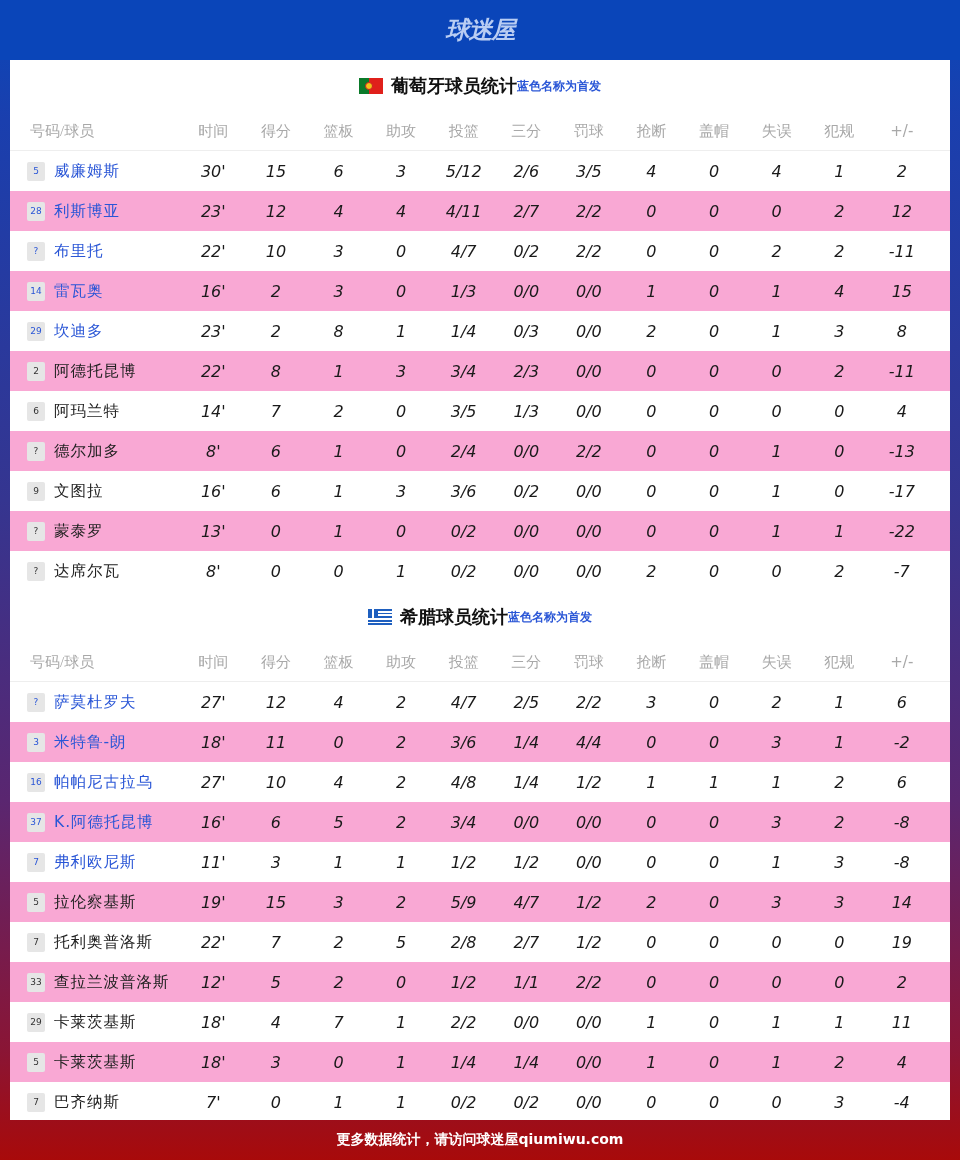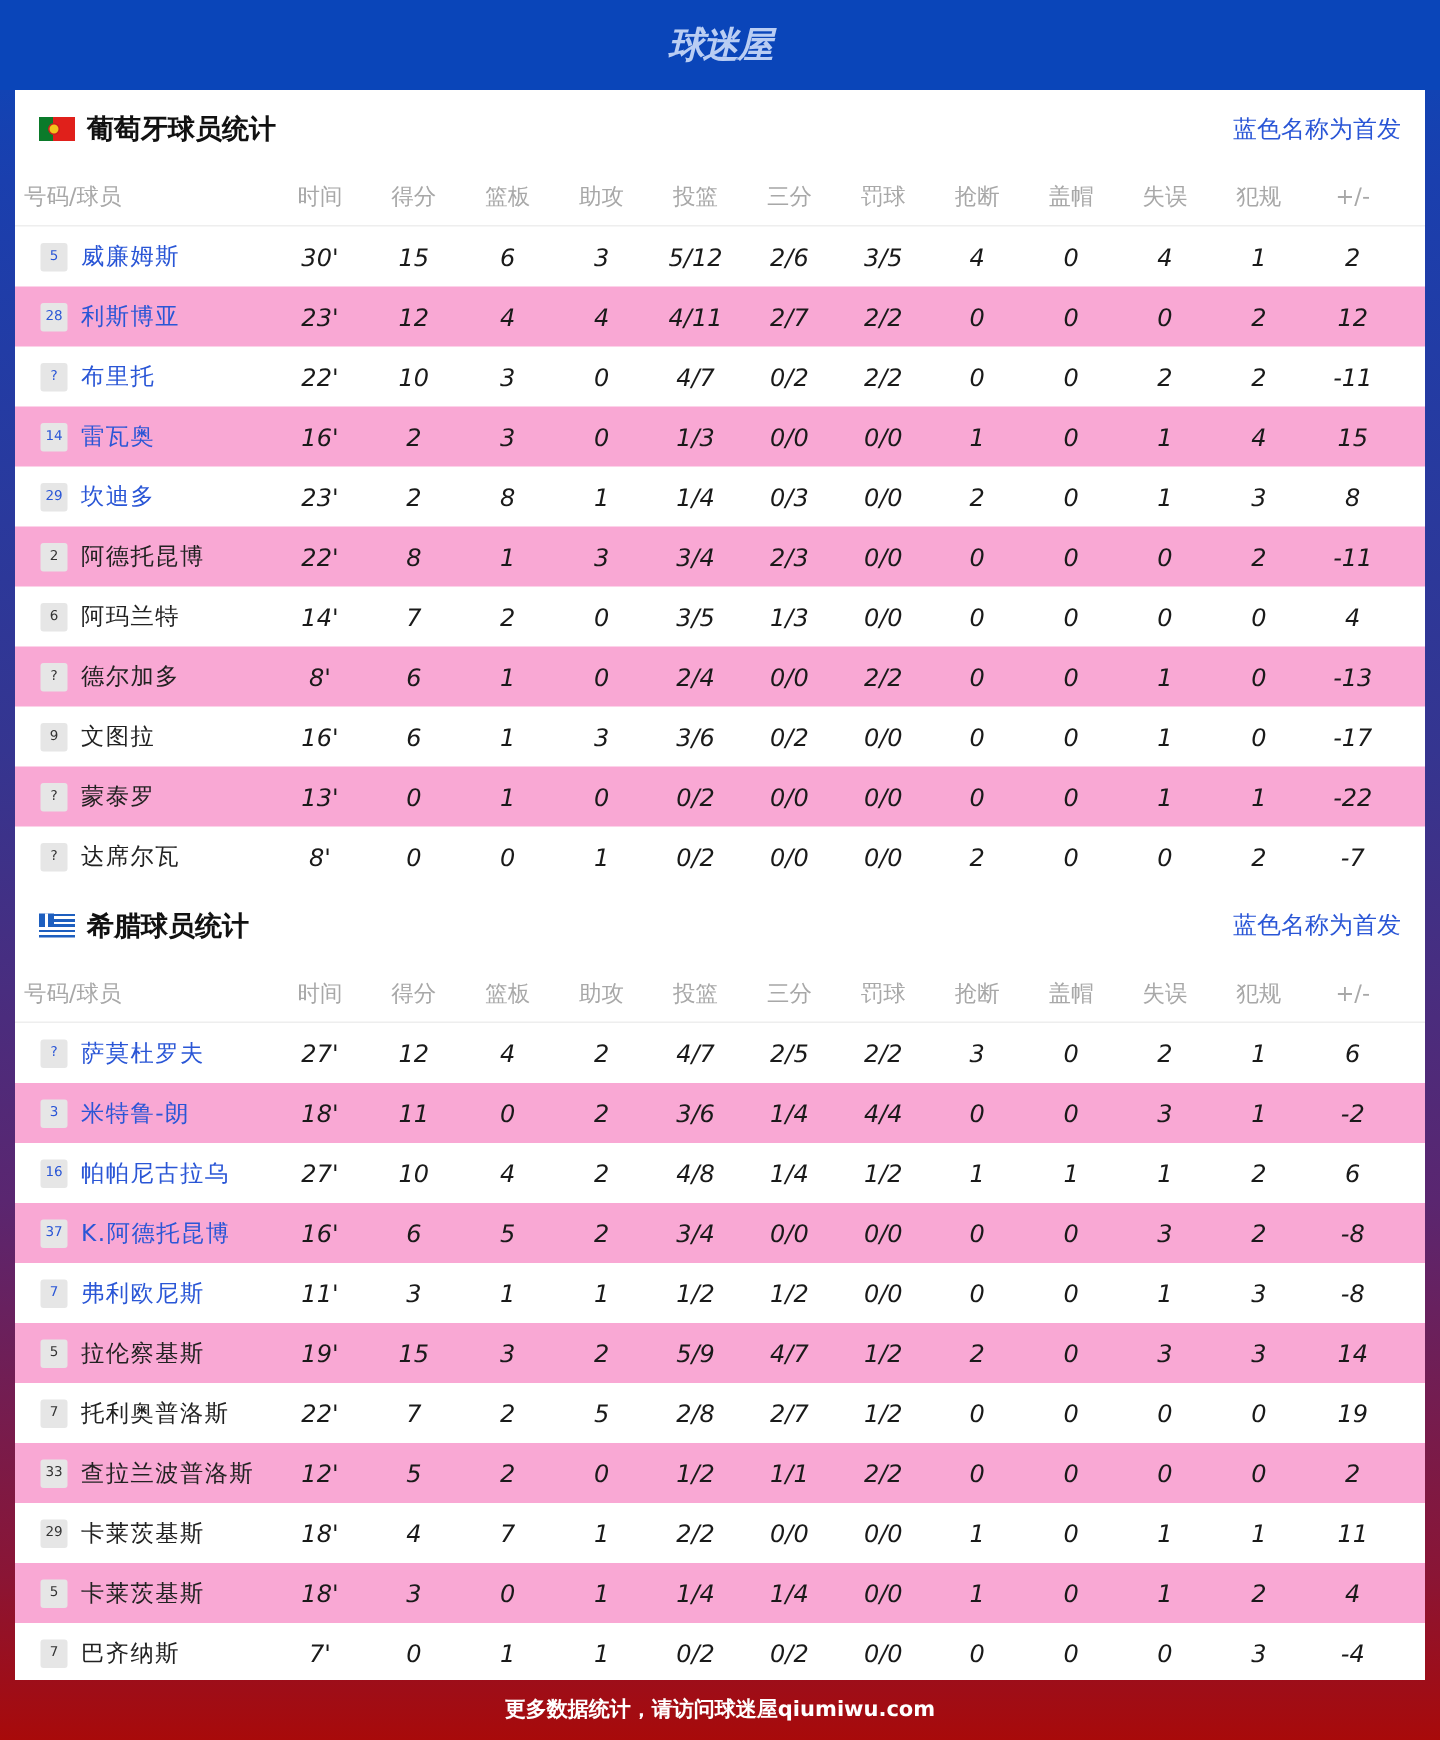--- a/index.html
+++ b/index.html
@@ -15,51 +15,51 @@
   }
   .logo {
     font-size: 24px; font-weight: bold; font-style: italic; color: #b9cdf3;
     letter-spacing: -1px;
   }
   .card {
     position: absolute; left: 10px; top: 60px; width: 940px; height: 1060px;
     background: #ffffff;
   }
   .section-head {
-    height: 52px; display: flex; align-items: center; justify-content: space-between;
+    height: 52px; display: flex; align-items: center; justify-content: center;
     padding: 0 16px 0 16px; box-sizing: border-box;
   }
   .section-title { display: flex; align-items: center; }
   .flag { width: 24px; height: 16px; margin-right: 8px; display: inline-block; position: relative; }
   .flag-pt { background: linear-gradient(90deg, #0b7a2a 0 40%, #e0201b 40% 100%); }
   .flag-pt::after {
     content: ""; position: absolute; left: 6px; top: 4px; width: 8px; height: 8px;
     border-radius: 50%; background: #f3c41a; border: 1px solid #c81f1f; box-sizing: border-box;
   }
   .flag-gr {
     background: repeating-linear-gradient(180deg, #1e5fbf 0 1.8px, #ffffff 1.8px 3.6px);
   }
   .flag-gr::before {
     content: ""; position: absolute; left: 0; top: 0; width: 10px; height: 9px; background: #1e5fbf;
   }
   .flag-gr::after {
     content: ""; position: absolute; left: 4px; top: 0; width: 2px; height: 9px; background: #fff;
     box-shadow: -4px 3.5px 0 -0px transparent;
   }
   .title-text { font-size: 18px; color: #111; font-weight: bold; }
-  .starter-note { font-size: 16px; color: #2a56d6; }
+  .starter-note { font-size: 12px; color: #2a56d6; font-weight: bold; }
   .thead, .trow {
     display: flex; align-items: center; height: 40px;
   }
   .thead { border-bottom: 1px solid #eeeeee; height: 38px; }
   .thead .c { color: #a8a8a8; font-size: 15px; }
   .c { text-align: center; width: 62.6px; flex: none; font-size: 16px; color: #1a1a1a; font-style: italic; }
   .thead .c { font-style: normal; }
   .c-player { width: 172px; text-align: left; padding-left: 17px; box-sizing: border-box; flex: none; display: flex; align-items: center; font-style: normal; }
-  .thead .c-player { padding-left: 6px; }
+  .thead .c-player { padding-left: 20px; font-family: Liberation Serif, serif; }
   .trow.alt { background: #f9a8d4; }
   .jersey {
     width: 18px; height: 19px; background: #e6e6e6; border-radius: 2px;
     font-size: 9px; display: inline-flex; align-items: center; justify-content: center;
     color: #333; margin-right: 9px; font-style: normal; position: relative;
   }
   .jersey.starter { color: #2a56d6; }
   .pname { font-size: 15.5px; color: #222; letter-spacing: 1px; }
   .pname.starter { color: #2a56d6; }
   .footer {

